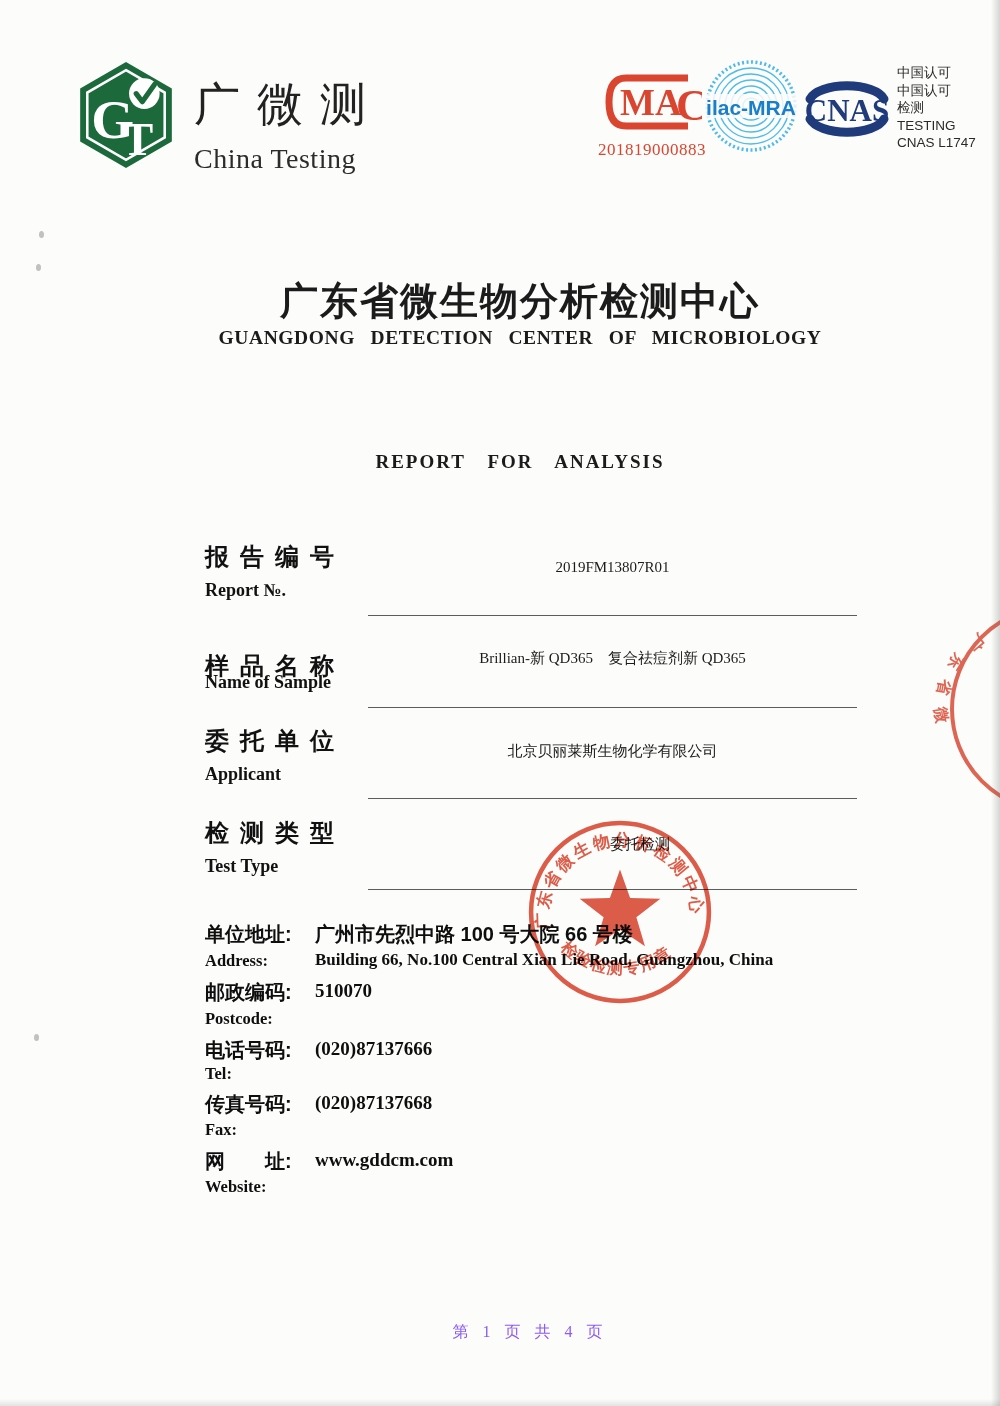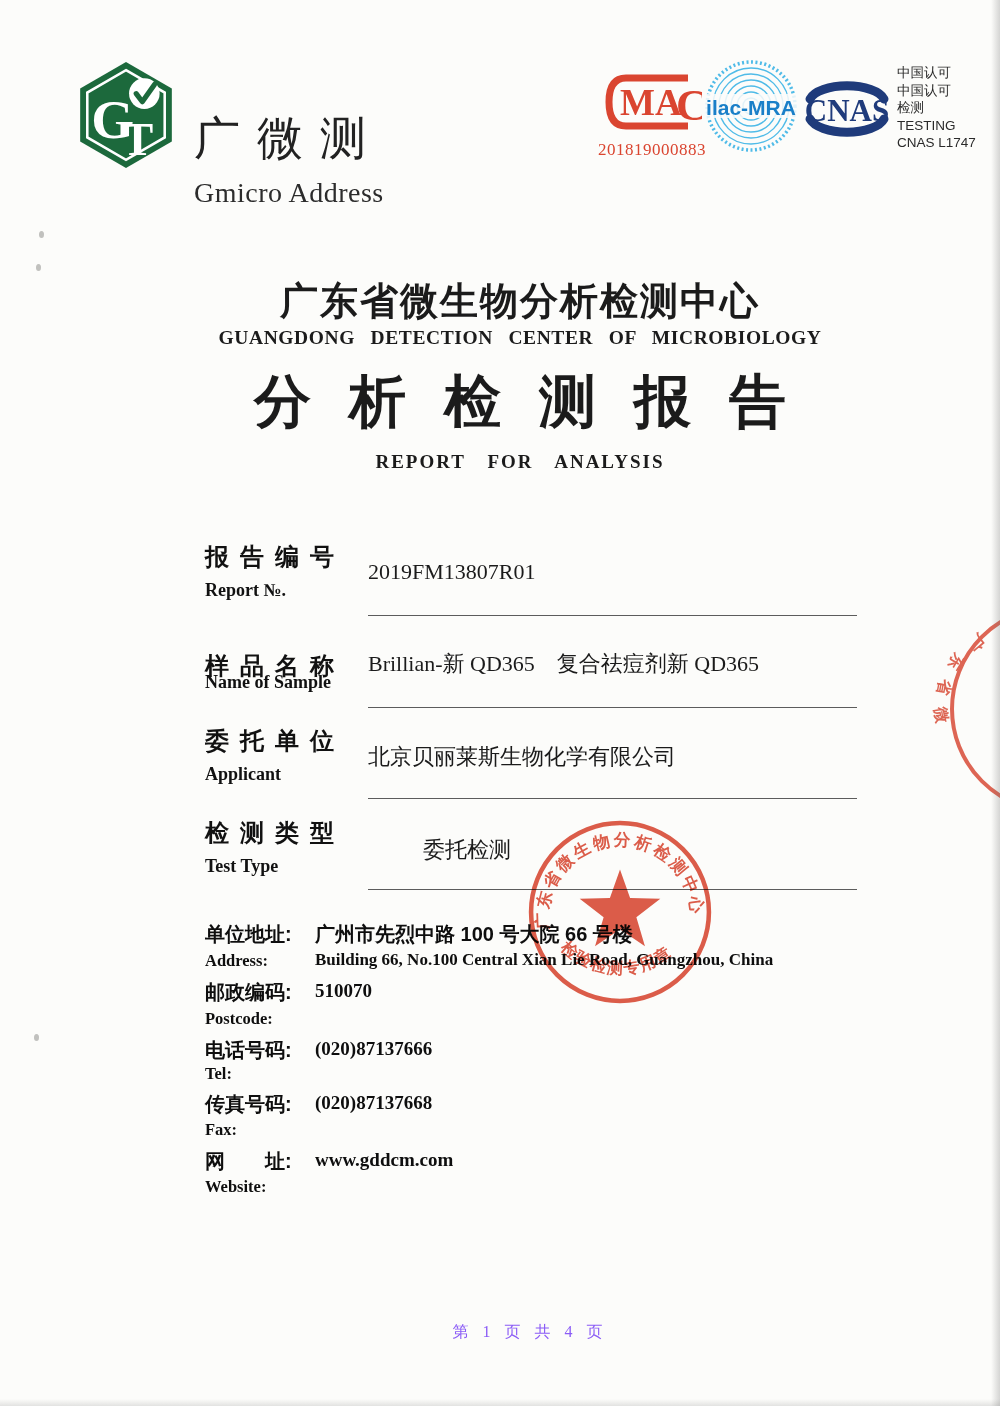--- a/index.html
+++ b/index.html
@@ -10,21 +10,21 @@
     margin:0 auto;
     background:#fcfcfa;
     overflow:hidden;
     font-family:"Liberation Serif","DejaVu Serif",serif;
     color:#1b1b1b;
   }
   .abs { position:absolute; }
 
   
   .gt-logo { left:75px; top:60px; width:102px; height:110px; }
-  .brand { left:194px; top:74px;margin-top:34px; }
+  .brand { left:194px; top:74px; }
   .brand-cn {
     font-family:"Liberation Sans","DejaVu Sans",sans-serif;
     font-size:46px; letter-spacing:17px; color:#222; white-space:nowrap;
   }
   .brand-en { font-size:28px; color:#2c2c2c; margin-top:7px; letter-spacing:0.5px; }
 
   .cma-block { left:596px; top:72px; width:112px; text-align:center; }
   .cma-number { color:#da4530; font-size:17px; margin-top:4px; letter-spacing:0.5px; }
 
   .ilac-block { left:704px; top:58px; width:94px; height:96px; }
@@ -37,21 +37,21 @@
   .center-line { left:520px; transform:translateX(-50%); white-space:nowrap; text-align:center; }
   .org-cn { top:276px; font-size:38px; font-weight:bold; letter-spacing:2px; }
   .org-en { top:327px; font-size:19.5px; font-weight:bold; word-spacing:10px; letter-spacing:0.6px; }
   .report-cn { top:364px; font-size:57px; font-weight:bold; letter-spacing:38px; padding-left:38px; }
   .report-en { top:451px; font-size:19px; font-weight:bold; word-spacing:15px; letter-spacing:2px; }
 
   
   .f-label-cn { left:205px; font-family:"Liberation Sans","DejaVu Sans",sans-serif;
     font-size:24px; font-weight:bold; letter-spacing:11px; white-space:nowrap; color:#111; }
   .f-label-en { left:205px; font-size:18px; font-weight:bold; color:#111; }
-  .f-value { left:368px; width:489px; font-size:22px; white-space:nowrap; }
+  .f-value { left:368px; width:489px; text-align:center; font-size:15px; white-space:nowrap; }
   .f-line { left:368px; width:489px; border-top:1.6px solid #5c5c5c; height:0; }
 
   
   .c-label-cn { left:205px; font-family:"Liberation Sans","DejaVu Sans",sans-serif;
     font-size:20px; font-weight:bold; color:#0e0e0e; white-space:nowrap; }
   .c-label-en { left:205px; font-size:16.5px; font-weight:bold; color:#0e0e0e; }
   .c-value-cn { left:315px; font-family:"Liberation Sans","DejaVu Sans",sans-serif;
     font-size:20px; font-weight:bold; color:#0e0e0e; white-space:nowrap; }
   .c-value-en { left:315px; font-size:17px; font-weight:bold; color:#0e0e0e; white-space:nowrap; }
 
@@ -81,21 +81,21 @@
     <polygon points="50,2 95,28 95,80 50,106 5,80 5,28" fill="#1c693c"></polygon>
     <polygon points="50,10 88,32 88,76 50,98 12,76 12,32" fill="none" stroke="#ffffff" stroke-width="2.5"></polygon>
     <text x="16" y="77" font-family="Liberation Serif, DejaVu Serif, serif" font-size="54" font-weight="bold" fill="#ffffff">G</text>
     <text x="46" y="93" font-family="Liberation Serif, DejaVu Serif, serif" font-size="46" font-weight="bold" fill="#ffffff">T</text>
     <circle cx="68" cy="33" r="15" fill="#ffffff"></circle>
     <path d="M60,33 L66,41 L78,24" fill="none" stroke="#1c693c" stroke-width="5" stroke-linecap="round" stroke-linejoin="round"></path>
   </svg>
 
   <div class="abs brand">
     <div class="brand-cn">广微测</div>
-    <div class="brand-en">Gmicro Address</div>
+    <div class="brand-en">China Testing</div>
   </div>
 
   <div class="abs cma-block">
     <svg width="100" height="60" viewBox="0 0 100 60">
       <path d="M86,6 H24 Q7,6 7,30 Q7,54 24,54 H86" fill="none" stroke="#da4530" stroke-width="7"></path>
       <text x="18" y="43" font-family="Liberation Serif, DejaVu Serif, serif" font-size="37" font-weight="bold" fill="#da4530">MA</text>
       <text x="74" y="48" font-family="Liberation Serif, DejaVu Serif, serif" font-size="44" font-weight="bold" fill="#da4530">C</text>
     </svg>
     <div class="cma-number">201819000883</div>
   </div>
@@ -121,21 +121,20 @@
   <div class="abs accred">
     <div>中国认可</div>
     <div>中国认可</div>
     <div>检测</div>
     <div>TESTING</div>
     <div>CNAS L1747</div>
   </div>
 
   <div class="abs center-line org-cn">广东省微生物分析检测中心</div>
   <div class="abs center-line org-en">GUANGDONG DETECTION CENTER OF MICROBIOLOGY</div>
-  <div class="abs center-line report-cn">分析检测报告</div>
   <div class="abs center-line report-en">REPORT FOR ANALYSIS</div>
 
   <div class="abs f-label-cn" style="top:541px">报告编号</div>
   <div class="abs f-label-en" style="top:580px">Report №.</div>
   <div class="abs f-value" style="top:559px">2019FM13807R01</div>
   <div class="abs f-line" style="top:615px"></div>
 
   <div class="abs f-label-cn" style="top:650px">样品名称</div>
   <div class="abs f-label-en" style="top:672px">Name of Sample</div>
   <div class="abs f-value" style="top:649px">Brillian-新 QD365　复合祛痘剂新 QD365</div>

